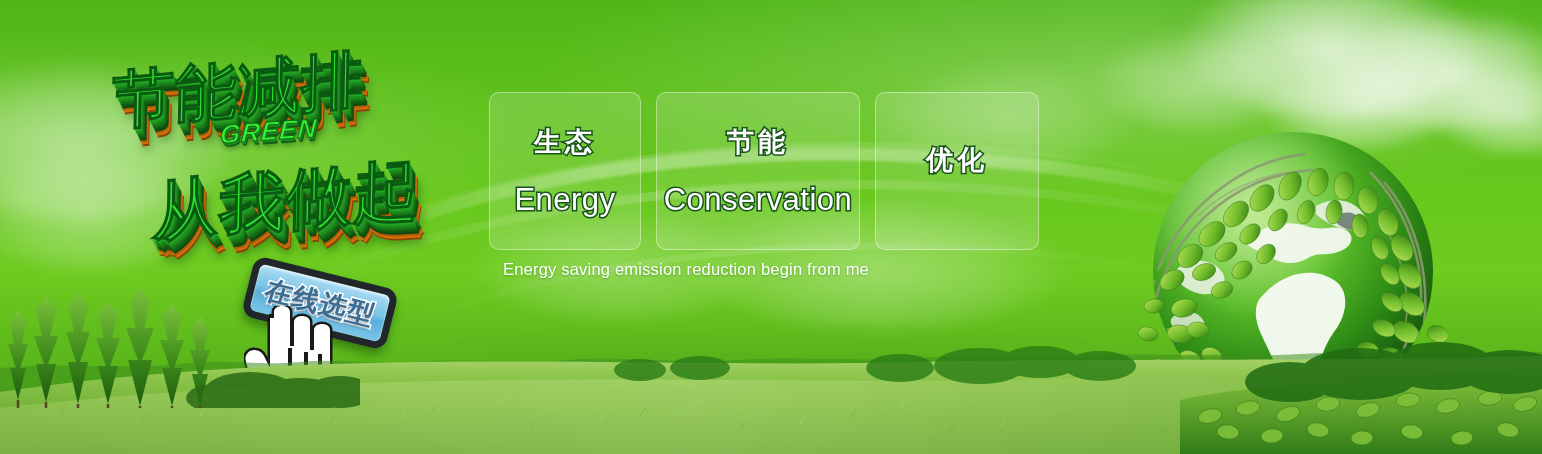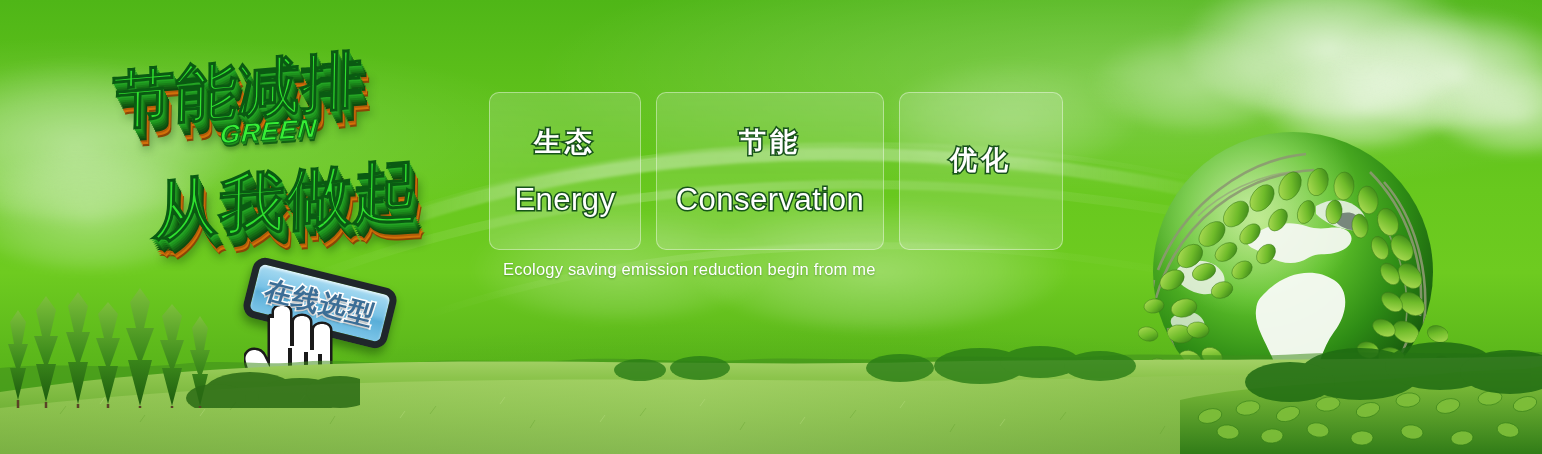--- a/index.html
+++ b/index.html
@@ -136,21 +136,21 @@
     border:1px solid rgba(255,255,255,0.40);
     border-radius:10px;
     background:linear-gradient(180deg,rgba(255,255,255,0.16) 0%,rgba(255,255,255,0.10) 50%,rgba(255,255,255,0.17) 100%);
     display:flex;flex-direction:column;align-items:center;justify-content:center;
     height:158px;
     padding:0 16px;
     cursor:pointer;
     backdrop-filter:blur(1px);
   }
   .card-1{width:152px;}
-  .card-2{width:228px;}
+  .card-2{width:204px;}
   .card-3{width:164px;}
   .card-cn{
     font-size:27px;color:#ffffff;font-weight:bold;
     letter-spacing:4px;
     margin-bottom:22px;
     -webkit-text-stroke:3px #17531a;
     paint-order:stroke fill;
   }
   .card-en{
     font-size:31px;color:#ffffff;font-weight:normal;
@@ -233,21 +233,21 @@
     </div>
     <div class="card card-2">
       <div class="card-cn">节能</div>
       <div class="card-en">Conservation</div>
     </div>
     <div class="card card-3">
       <div class="card-cn">优化</div>
     </div>
   </div>
 
-  <div class="tagline">Ecology saving emission reduction begin from me</div>
+  <div class="tagline">Energy saving emission reduction begin from me</div>
 
   <div class="globe-shadow"></div>
   <div class="globe-wrap">
     <svg width="310" height="310" viewBox="0 0 310 310">
       <defs>
         <radialGradient id="gsphere" cx="38%" cy="32%" r="72%">
           <stop offset="0" stop-color="#9fe05a"></stop>
           <stop offset="38%" stop-color="#5fc22a"></stop>
           <stop offset="72%" stop-color="#2e8c15"></stop>
           <stop offset="100%" stop-color="#15560c"></stop>

